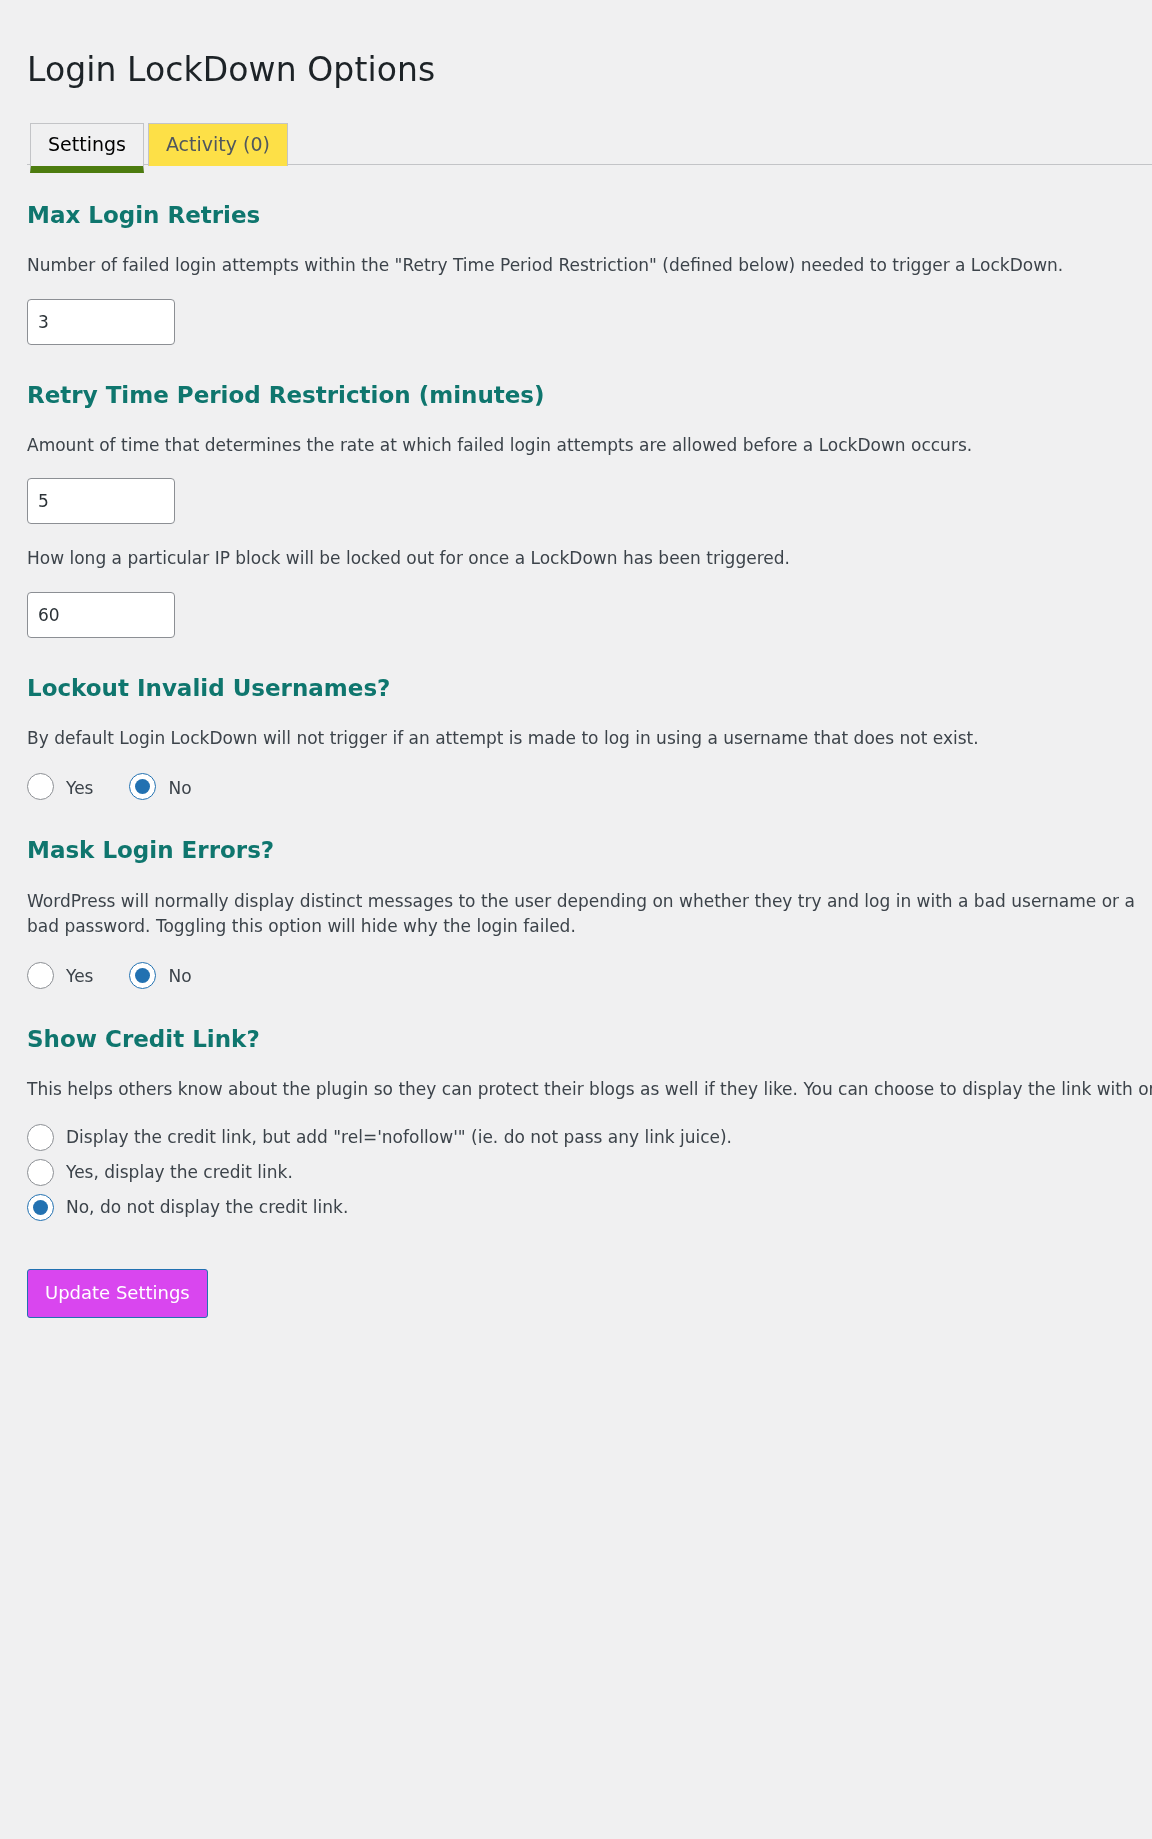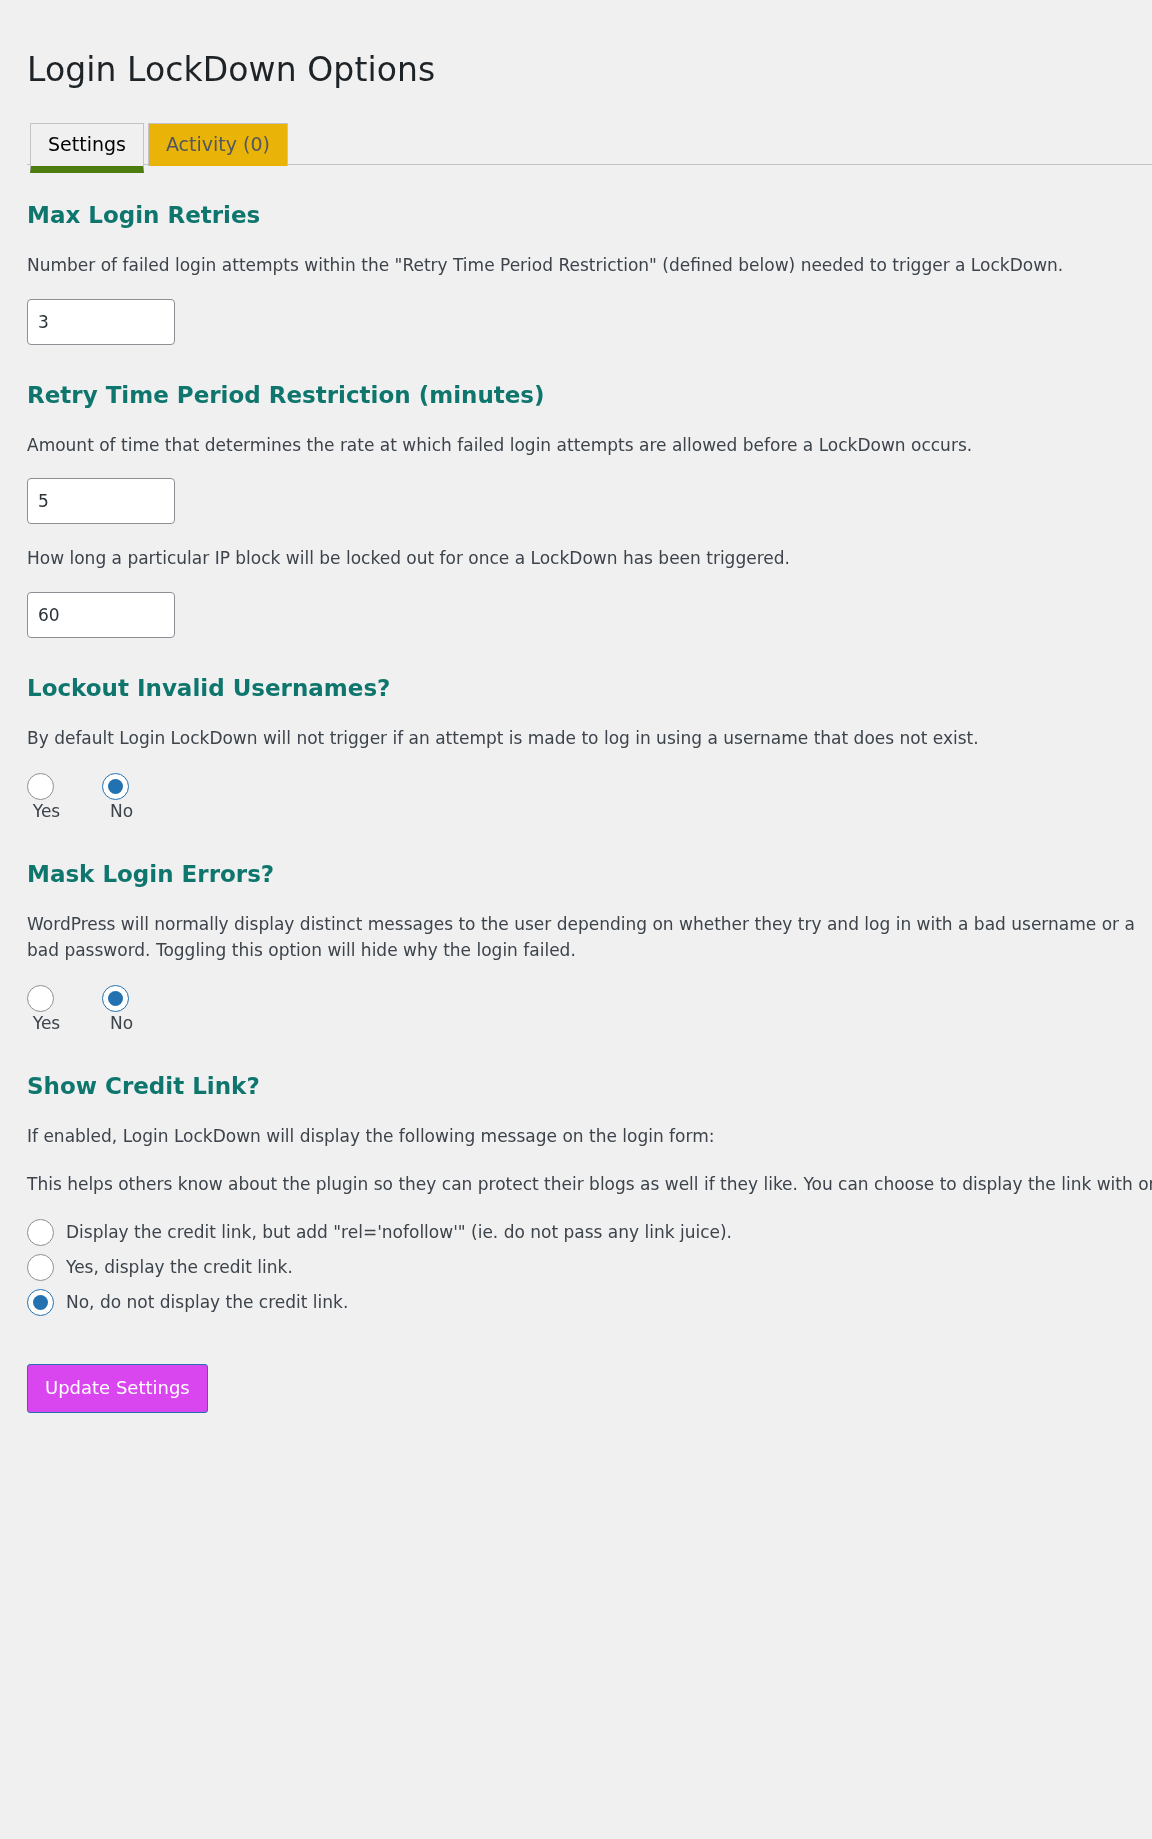--- a/index.html
+++ b/index.html
@@ -43,21 +43,21 @@
   .nav-tab {
     display: inline-block;
     position: relative;
     top: 1px;
     margin-left: 0;
     margin-right: 4px;
     padding: 9px 17px 10px 17px;
     font-size: 19px;
     line-height: 1.2;
     font-weight: 400;
-    background: #eab308;
+    background: #fde047;
     color: #50575e;
     border: 1px solid #c3c4c7;
     border-bottom: none;
     text-decoration: none;
     box-sizing: border-box;
     vertical-align: top;
     white-space: nowrap;
   }
   .nav-tab.active {
     background: #f0f0f1;
@@ -113,23 +113,22 @@
     outline: none;
   }
   
   .radio-row {
     display: flex;
     align-items: center;
     margin: 22px 0 0 0;
   }
   .radio-row .radio-item {
     display: flex;
-    align-items: center;
+    align-items: flex-end;
     margin-right: 36px;
-    flex-direction: column;
   }
   .radio-list {
     margin: 22px 0 0 0;
   }
   .radio-list .radio-item {
     display: flex;
     align-items: center;
     margin: 0 0 8px 0;
   }
   .radio {
@@ -223,21 +222,20 @@
       <span class="radio"></span>
       <span class="radio-label">Yes</span>
     </label>
     <label class="radio-item">
       <span class="radio checked"></span>
       <span class="radio-label">No</span>
     </label>
   </div>
 
   <h2 class="section-title">Show Credit Link?</h2>
-  <p class="desc">If enabled, Login LockDown will display the following message on the login form:</p>
   <p class="desc">This helps others know about the plugin so they can protect their blogs as well if they like. You can choose to display the link with or without a nofollow attribute.</p>
 
   <div class="radio-list">
     <label class="radio-item">
       <span class="radio"></span>
       <span class="radio-label">Display the credit link, but add "rel='nofollow'" (ie. do not pass any link juice).</span>
     </label>
     <label class="radio-item">
       <span class="radio"></span>
       <span class="radio-label">Yes, display the credit link.</span>

